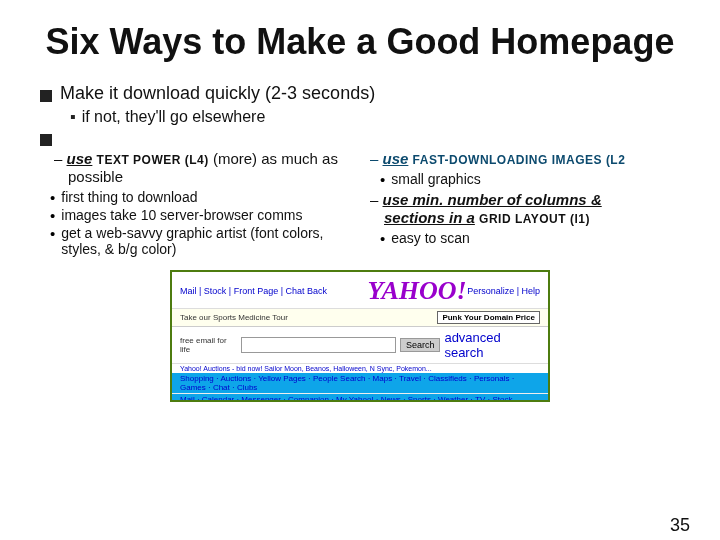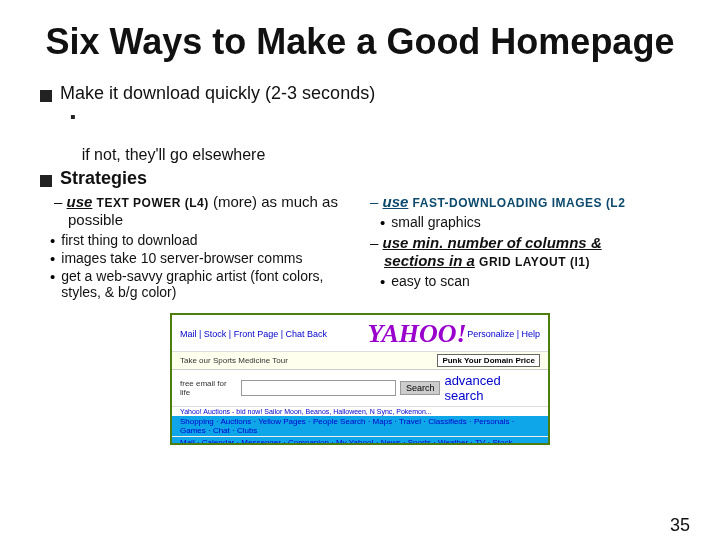--- a/index.html
+++ b/index.html
@@ -59,21 +59,20 @@
     .sub-dash {
       font-size: 16px;
       color: #222;
       margin-right: 6px;
       font-weight: bold;
     }
 
     .sub-text {
       font-size: 16px;
       color: #111;
-      margin-top: 38px;
     }
 
     .strategies-section {
       margin-top: 4px;
     }
 
     .strategies-row {
       display: flex;
       align-items: flex-start;
       gap: 0px;
@@ -200,23 +199,20 @@
     <div class="bullet-square"></div>
     <span class="bullet-text">Make it download quickly (2-3 seconds)</span>
   </div>
   <div class="sub-bullet">
     <span class="sub-dash">▪</span>
     <span class="sub-text">if not, they'll go elsewhere</span>
   </div>
 
   <div class="bullet-main strategies-section">
     <div class="bullet-square"></div>
-    <span class="bullet-text">
-      <span style="font-size:18px; font-weight:bold;">Strategies</span>
-    </span>
   </div>
 
   <div class="strategies-row">
     <div class="strategies-left">
 
       <div style="margin-left:14px; margin-bottom:3px;">
         <span style="font-size:15px; color:#111;">– <span class="use-bold" style="font-size:15px;">use</span> <span class="uppercase-label" style="font-size:12px;">TEXT POWER (L4)</span> <span style="font-size:15px;">(more) as much as</span></span>
         <br>
         <span style="font-size:15px; margin-left:14px; color:#111;">possible</span>
       </div>

